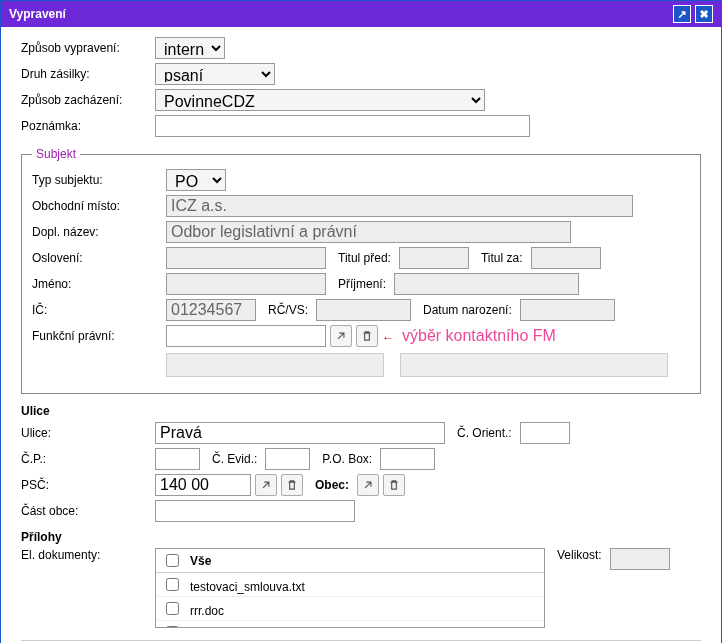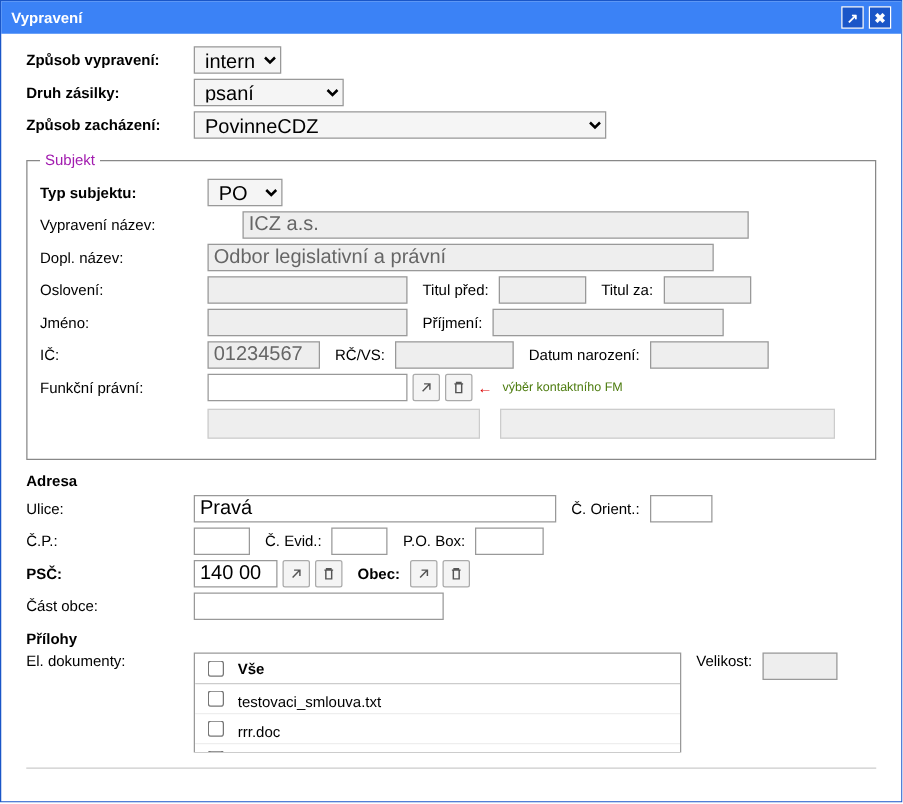--- a/index.html
+++ b/index.html
@@ -7,21 +7,21 @@
     margin: 0;
     font-family: Arial, sans-serif;
     font-size: 12px;
     background: #fff;
   }
   .dialog {
     width: 722px;
     border: 1px solid #1a56c8;
   }
   .titlebar {
-    background: #3b82f6;
+    background: #6d28d9;
     color: #fff;
     padding: 4px 8px;
     font-weight: bold;
     display: flex;
     justify-content: space-between;
     align-items: center;
   }
   .titlebar-actions { display: flex; gap: 4px; }
   .tb-btn {
     width: 18px; height: 18px;
@@ -35,21 +35,21 @@
     padding: 10px 20px 16px 20px;
   }
   .row {
     display: flex;
     align-items: center;
     margin-bottom: 4px;
     gap: 4px;
   }
   .lbl {
     width: 130px;
-    font-weight: bold;
+    font-weight: normal;
   }
   .lbl-n { width: 130px; }
   select, input[type=text] {
     font-family: Arial, sans-serif;
     font-size: 16px;
     padding: 2px 4px;
     border: 1px solid #999;
     background: #fff;
     height: 22px;
   }
@@ -66,22 +66,22 @@
     width: 22px; height: 22px;
     border: 1px solid #aaa;
     background: #f4f4f4;
     display: inline-flex;
     align-items: center; justify-content: center;
     cursor: pointer;
     border-radius: 2px;
   }
   .icon-btn svg { width: 14px; height: 14px; }
   .annot {
-    color: #4d7c0f;
-    font-size: 10px;
+    color: #ec4899;
+    font-size: 16px;
     margin-left: 4px;
   }
   .annot-arrow { color: #d00; font-weight: bold; }
   .wide-empty {
     flex: 1;
     height: 24px;
     background: #eee;
     border: 1px solid #ccc;
   }
   .section-h {
@@ -144,34 +144,38 @@
       </select>
     </div>
 
     <div class="row">
       <span class="lbl">Způsob zacházení:</span>
       <select style="width:330px">
         <option>PovinneCDZ</option>
       </select>
     </div>
 
+    <div class="row">
+      <span class="lbl-n">Poznámka:</span>
+      <input type="text" style="width: 375px;" value="">
+    </div>
 
     <fieldset>
       <legend>Subjekt</legend>
 
       <div class="row">
         <span class="lbl">Typ subjektu:</span>
         <select style="width:60px">
           <option>PO</option>
         </select>
       </div>
 
       <div class="row">
-        <span class="lbl-n">Vypravení název:</span>
-        <input type="text" readonly="" style="width: 405px; margin-left: 28px;" value="ICZ a.s.">
+        <span class="lbl-n">Obchodní místo:</span>
+        <input type="text" readonly="" style="width: 467px;" value="ICZ a.s.">
       </div>
 
       <div class="row">
         <span class="lbl-n">Dopl. název:</span>
         <input type="text" readonly="" style="width: 405px;" value="Odbor legislativní a právní">
       </div>
 
       <div class="row">
         <span class="lbl-n">Oslovení:</span>
         <input type="text" readonly="" style="width: 160px;">
@@ -215,41 +219,41 @@
       </div>
 
       <div class="row" style="margin-top:6px">
         <span class="lbl-n"></span>
         <div class="wide-empty" style="max-width:218px"></div>
         <div style="width:8px"></div>
         <div class="wide-empty" style="max-width:268px"></div>
       </div>
     </fieldset>
 
-    <div class="section-h">Adresa</div>
+    <div class="section-h">Ulice</div>
 
     <div class="row">
       <span class="lbl-n">Ulice:</span>
       <input type="text" style="width: 290px;" value="Pravá">
       <span class="sub-lbl">Č. Orient.:</span>
       <input type="text" style="width: 50px;">
     </div>
 
     <div class="row">
       <span class="lbl-n">Č.P.:</span>
       <input type="text" style="width: 45px;">
       <span class="sub-lbl">Č. Evid.:</span>
       <input type="text" style="width: 45px;">
       <span class="sub-lbl">P.O. Box:</span>
       <input type="text" style="width: 55px;">
     </div>
 
     <div class="row">
       <span class="lbl">PSČ:</span>
-      <input type="text" style="width: 67px;" value="140 00">
+      <input type="text" style="width: 96px;" value="140 00">
       <span class="icon-btn">
         <svg viewBox="0 0 24 24">
             <path fill="none" stroke="#555" stroke-width="2" d="M7 17 L17 7 M9 7 H17 V15"></path>
           </svg>
       </span>
       <span class="icon-btn">
         <svg viewBox="0 0 24 24">
             <path fill="none" stroke="#555" stroke-width="2" d="M6 7 H18 M9 7 V5 H15 V7 M8 7 V19 H16 V7"></path>
           </svg>
       </span>

